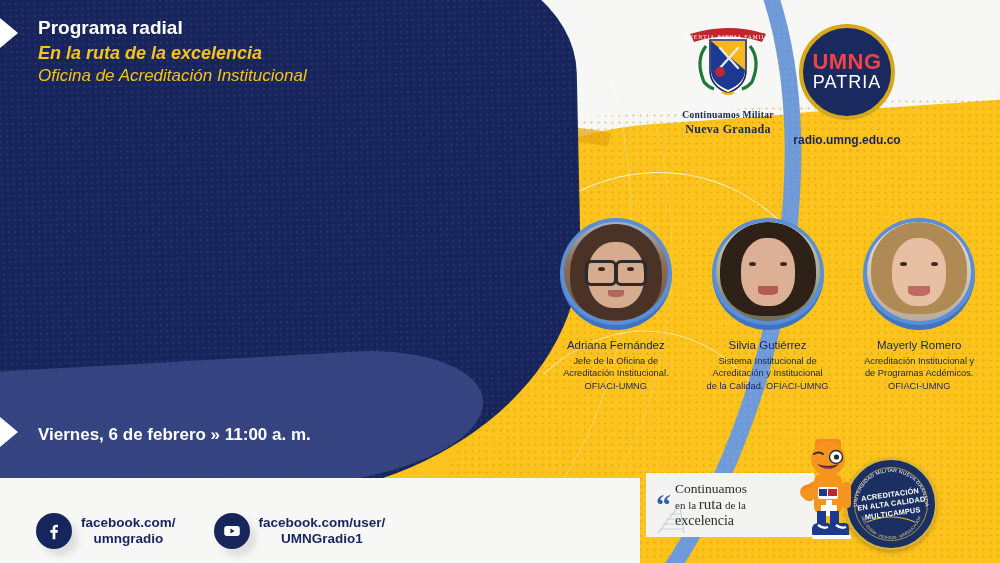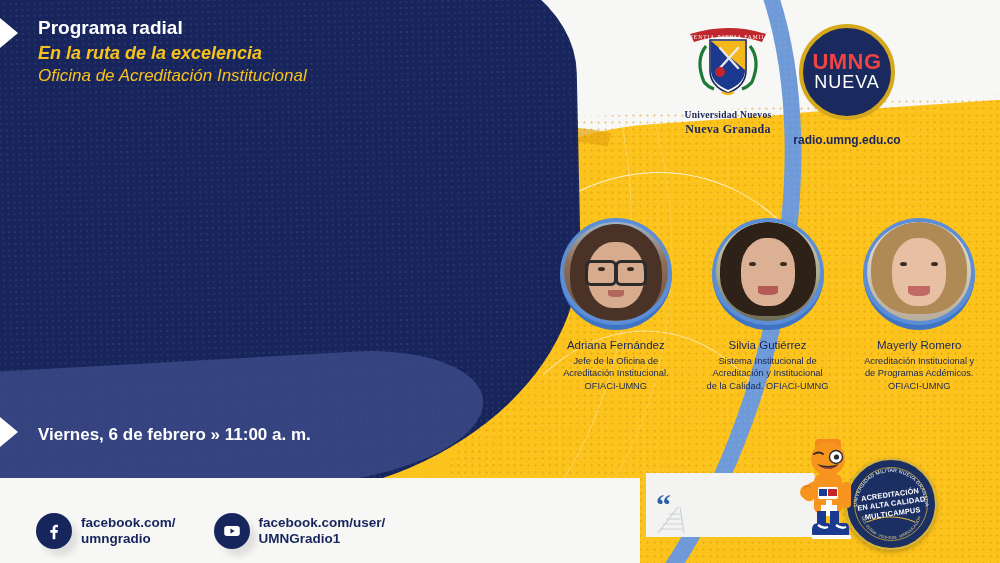--- a/index.html
+++ b/index.html
@@ -105,21 +105,21 @@
     color:#ffffff;font-size:43px;font-weight:bold;font-style:italic;
     line-height:1.08;letter-spacing:-0.5px;
     text-shadow:3px 3px 0 #8fb3e0;
   }
   .datetime{
     position:absolute;left:38px;top:425px;z-index:20;
     color:#ffffff;font-size:17px;font-weight:bold;
   }
 
   
-  .social{position:absolute;left:36px;bottom:14px;display:flex;gap:38px;align-items:flex-start;z-index:25;}
+  .social{position:absolute;left:36px;bottom:14px;display:flex;gap:38px;align-items:flex-start;z-index:25;text-align:center;}
   .soc{display:flex;align-items:center;gap:9px;}
   .soc .circ{
     width:36px;height:36px;border-radius:50%;background:#16255c;
     display:flex;align-items:center;justify-content:center;
     box-shadow:6px 7px 7px rgba(0,0,0,.10);
   }
   .soc .txt{color:#16255c;font-size:13.5px;font-weight:bold;line-height:1.2;}
 
   
   .crest{position:absolute;left:668px;top:20px;width:120px;text-align:center;z-index:25;}
@@ -266,28 +266,28 @@
       <path d="M34 20 h36 v30 q0 16 -18 23 q-18 -7 -18 -23 Z" fill="#fff" stroke="#17255c" stroke-width="1.6"></path>
       <path d="M35 21 h34 v29 q0 13 -17 20 Z" fill="#f5b81c"></path>
       <path d="M35 21 L69 50 q0 13 -17 20 q-17 -7 -17 -20 Z" fill="#1b3a8f"></path>
       <path d="M44 28 L62 48" stroke="#e9e9e9" stroke-width="2.4" stroke-linecap="round"></path>
       <path d="M62 28 L44 48" stroke="#e9e9e9" stroke-width="2.4" stroke-linecap="round"></path>
       <circle cx="44" cy="52" r="5" fill="#c1262d"></circle>
       <path d="M30 26 q-11 14 -2 36 q4 5 10 7" fill="none" stroke="#1d7a35" stroke-width="3.2"></path>
       <path d="M74 26 q11 14 2 36 q-4 5 -10 7" fill="none" stroke="#1d7a35" stroke-width="3.2"></path>
       <path d="M46 72 q6 4 12 0" fill="none" stroke="#f5b81c" stroke-width="2.4"></path>
     </svg>
-    <div class="crest-name">Universidad Nuevos</div>
+    <div class="crest-name">Continuamos Militar</div>
     <div class="crest-name" style="font-size:12px;margin-top:0">Nueva Granada</div>
   </div>
 
   <div class="radio-logo">
     <div class="radio-circle">
       <div class="t1">UMNG</div>
-      <div class="t2">NUEVA</div>
+      <div class="t2">PATRIA</div>
     </div>
     <div class="radio-url">radio.umng.edu.co</div>
   </div>
 
   <div class="people">
 
     <div class="person">
       <div class="pring">
         <div class="pphoto" style="background:linear-gradient(180deg,#9fb4c9 0%,#8e6f57 40%,#6d4e3b 100%);">
           <div class="hair" style="left:6px;top:2px;width:92px;height:96px;background:#4a3326;"></div>
@@ -346,20 +346,27 @@
     </div>
 
   </div>
 
   <div class="tagline">
     <svg class="rails" viewBox="0 0 62 28">
       <path d="M4 28 L24 2 M30 28 L26 2" stroke="#9aa6b5" stroke-width="1.2" fill="none"></path>
       <path d="M6 24 H29 M9 19 H28 M12 14 H27 M15 9 H26" stroke="#9aa6b5" stroke-width="1" fill="none"></path>
     </svg>
     <span class="tag-quote">“</span>
+    <span class="tag-text">
+      <div class="a">Continuamos</div>
+      <div class="b">
+        <span>en la </span><b>ruta</b><span> de la</span>
+      </div>
+      <div class="c">excelencia</div>
+    </span>
   </div>
 
   <svg class="mascot" viewBox="0 0 76 113">
     <rect x="25" y="2" width="26" height="14" rx="4" fill="#f58a1f"></rect>
     <circle cx="38" cy="22" r="17" fill="#f7941e"></circle>
     <circle cx="46" cy="20" r="6.5" fill="#fff" stroke="#2b2b2b" stroke-width="1.4"></circle>
     <circle cx="46.5" cy="20" r="2.6" fill="#2b2b2b"></circle>
     <path d="M24 17 q5 -3 9 0" stroke="#2b2b2b" stroke-width="2" fill="none" stroke-linecap="round"></path>
     <path d="M27 27 q12 10 22 0 q-11 4 -22 0 Z" fill="#2b2b2b"></path>
     <path d="M29 29 q9 6 17 0 q-8 3 -17 0 Z" fill="#c94b4b"></path>

